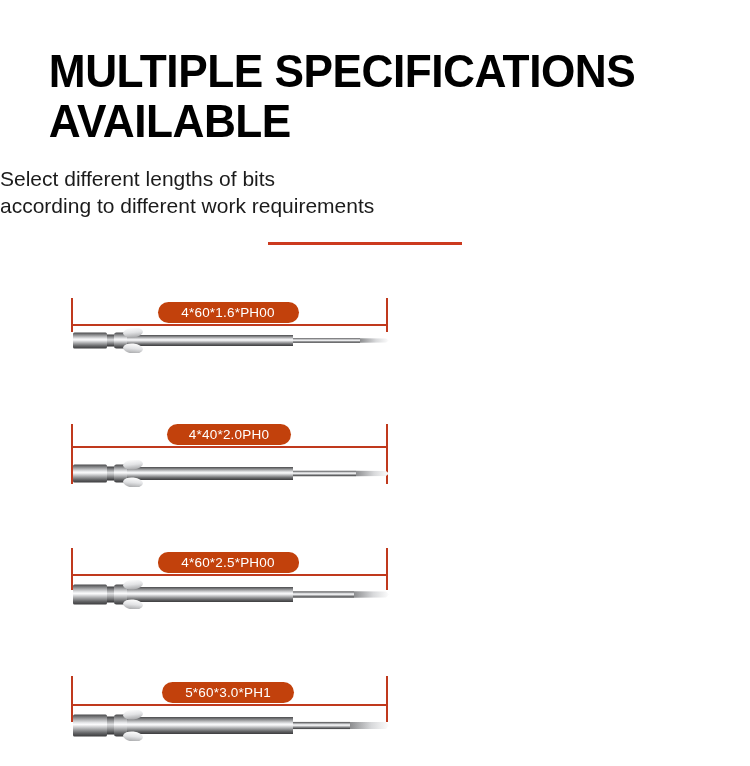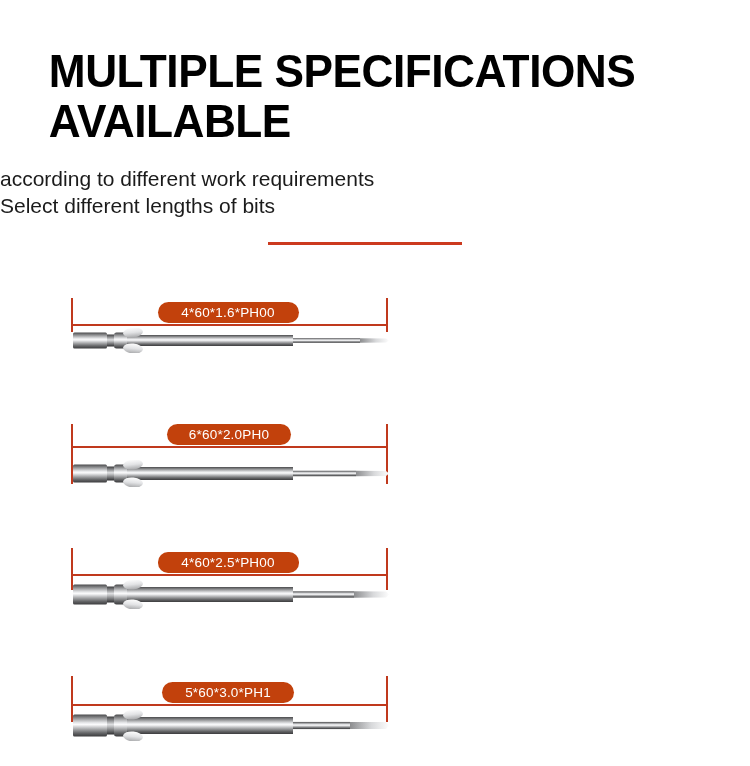--- a/index.html
+++ b/index.html
@@ -105,22 +105,22 @@
     left: 73px;
   }
   .bit svg { display: block; }
 </style>
 </head>
 <body>
 
 <div class="header">
   <h1 class="title">MULTIPLE SPECIFICATIONS AVAILABLE</h1>
   <p class="subtitle">
+    <span class="subtitle-line">Select different lengths of bits</span>
     <span class="subtitle-line">according to different work requirements</span>
-    <span class="subtitle-line">Select different lengths of bits</span>
   </p>
 </div>
 
 <div class="divider"></div>
 
 <div id="spec-rows">
     <div class="spec-row" style="top: 298px;">
       <div class="bracket">
         <div class="tick tick-left" style="top: 0px; height: 34px;"></div>
         <div class="tick tick-right" style="top: 0px; height: 34px;"></div>
@@ -184,21 +184,21 @@
                      287,14.81" fill="url(#tip0)"></polygon>
   </svg>
       </div>
     </div>
     <div class="spec-row" style="top: 424px;">
       <div class="bracket">
         <div class="tick tick-left" style="top: 0px; height: 60px;"></div>
         <div class="tick tick-right" style="top: 0px; height: 60px;"></div>
         <div class="bracket-line" style="top: 22px;"></div>
       </div>
-      <div class="pill" style="width: 124px; left: 167px; top: 0px;">6*60*2.0PH0</div>
+      <div class="pill" style="width: 124px; left: 167px; top: 0px;">4*40*2.0PH0</div>
       <div class="bit" style="top: 36px;">
   <svg width="317" height="27" viewBox="0 0 317 27">
 
     <defs>
       <linearGradient id="steel1" x1="0" y1="0" x2="0" y2="1">
         <stop offset="0%" stop-color="#4a4a4c"></stop>
         <stop offset="12%" stop-color="#7d7e80"></stop>
         <stop offset="26%" stop-color="#b9babc"></stop>
         <stop offset="38%" stop-color="#e9eaec"></stop>
         <stop offset="46%" stop-color="#fbfbfc"></stop>

